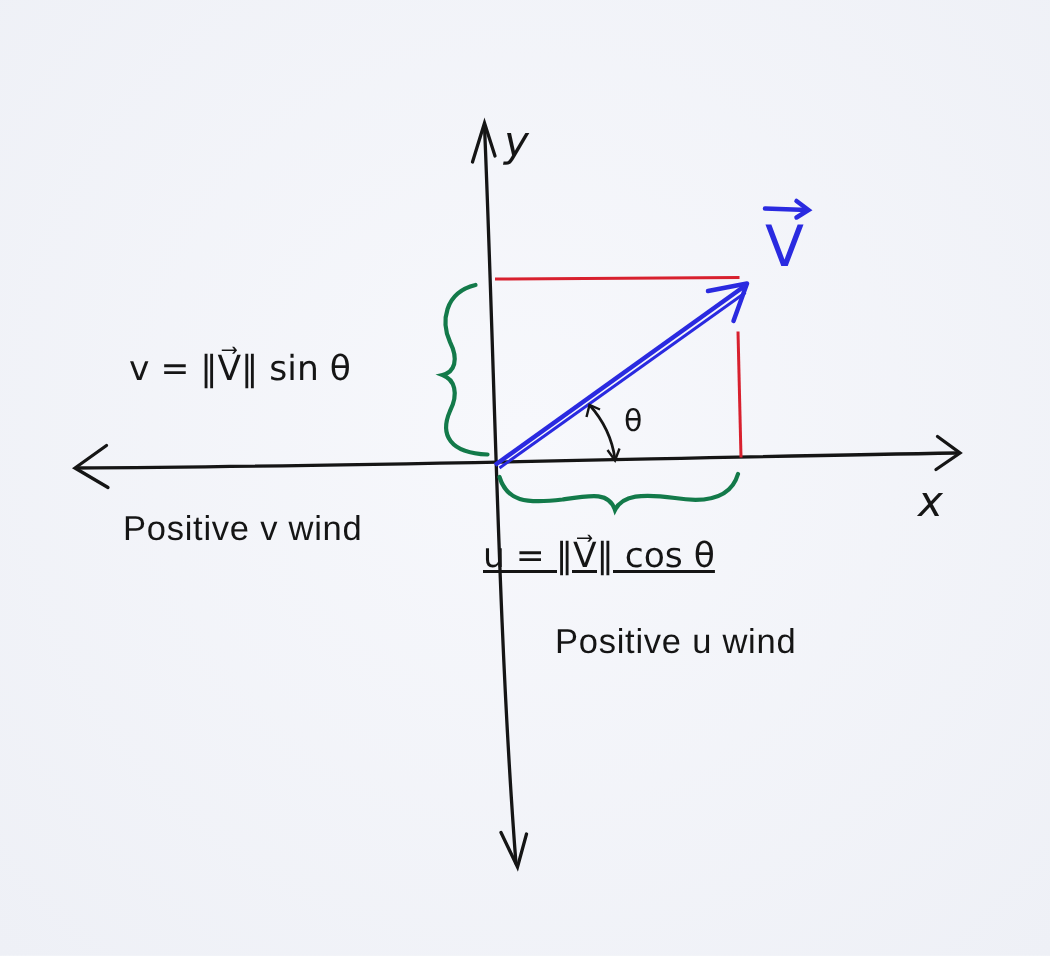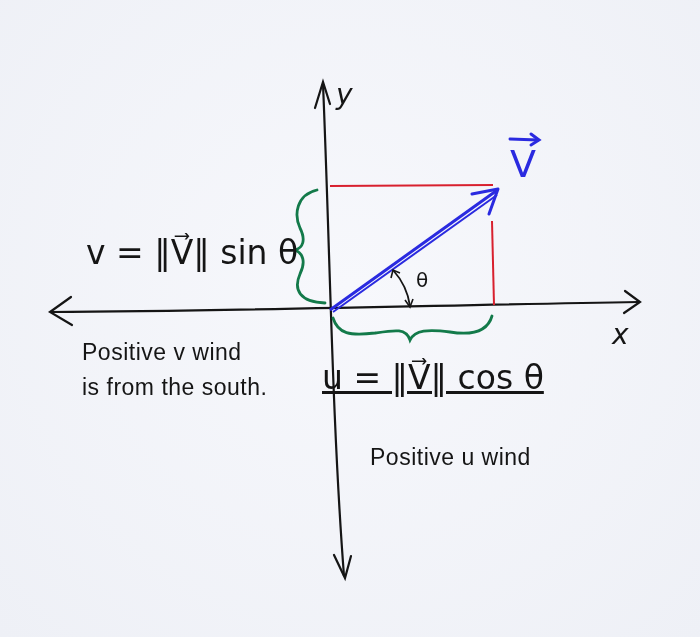--- a/index.html
+++ b/index.html
@@ -3,21 +3,21 @@
   <meta charset="utf-8">
   <style>
     html, body { margin: 0; padding: 0; }
     body { width: 700px; height: 637px; background: #f3f5f9; overflow: hidden; position: relative; }
     .paper { position: absolute; left: 0; top: 0; width: 700px; height: 637px;
       background: radial-gradient(ellipse at 50% 45%, #f7f8fc 0%, #eef0f6 100%); }
     svg.diagram { position: absolute; left: 0; top: 0; }
     .note { position: absolute; font-family: Liberation Sans, sans-serif; color: #151515;
       font-size: 23px; line-height: 35px; letter-spacing: 0.5px; white-space: nowrap; }
     .formula { position: absolute; font-family: "DejaVu Sans", sans-serif; color: #151515;
-      font-size: 33px; white-space: nowrap; }
+      font-size: 23px; white-space: nowrap; }
   </style>
 </head>
 <body>
 
 <div class="paper"></div>
 
 <svg class="diagram" width="700" height="637" viewBox="0 0 700 637">
 
   <g>
     <path d="M323 84 C 330 250, 332 420, 344 576" stroke="#151515" stroke-width="2.2" fill="none"></path>
@@ -67,17 +67,16 @@
 <div class="formula" style="left:510px;top:142px;font-size:38px;color:#2a2ae0;">V</div>
 
 <div class="formula" style="left:416px;top:268px;font-size:20px;">θ</div>
 
 <div class="formula" style="left:86px;top:233px;">v = ‖V⃗‖ sin θ</div>
 
 <div class="formula" style="left:322px;top:358px;left:322px;text-decoration:underline;">u = ‖V⃗‖ cos θ</div>
 
 <div class="note" style="left:82px;top:335px;">
   <div>Positive v wind</div>
-  <div>is from the south.</div>
 </div>
-<div class="note" style="left:370px;top:440px;text-align:right;">
+<div class="note" style="left:370px;top:410px;text-align:right;">
   <div>Positive u wind</div>
 </div>
 
 </body></html>

